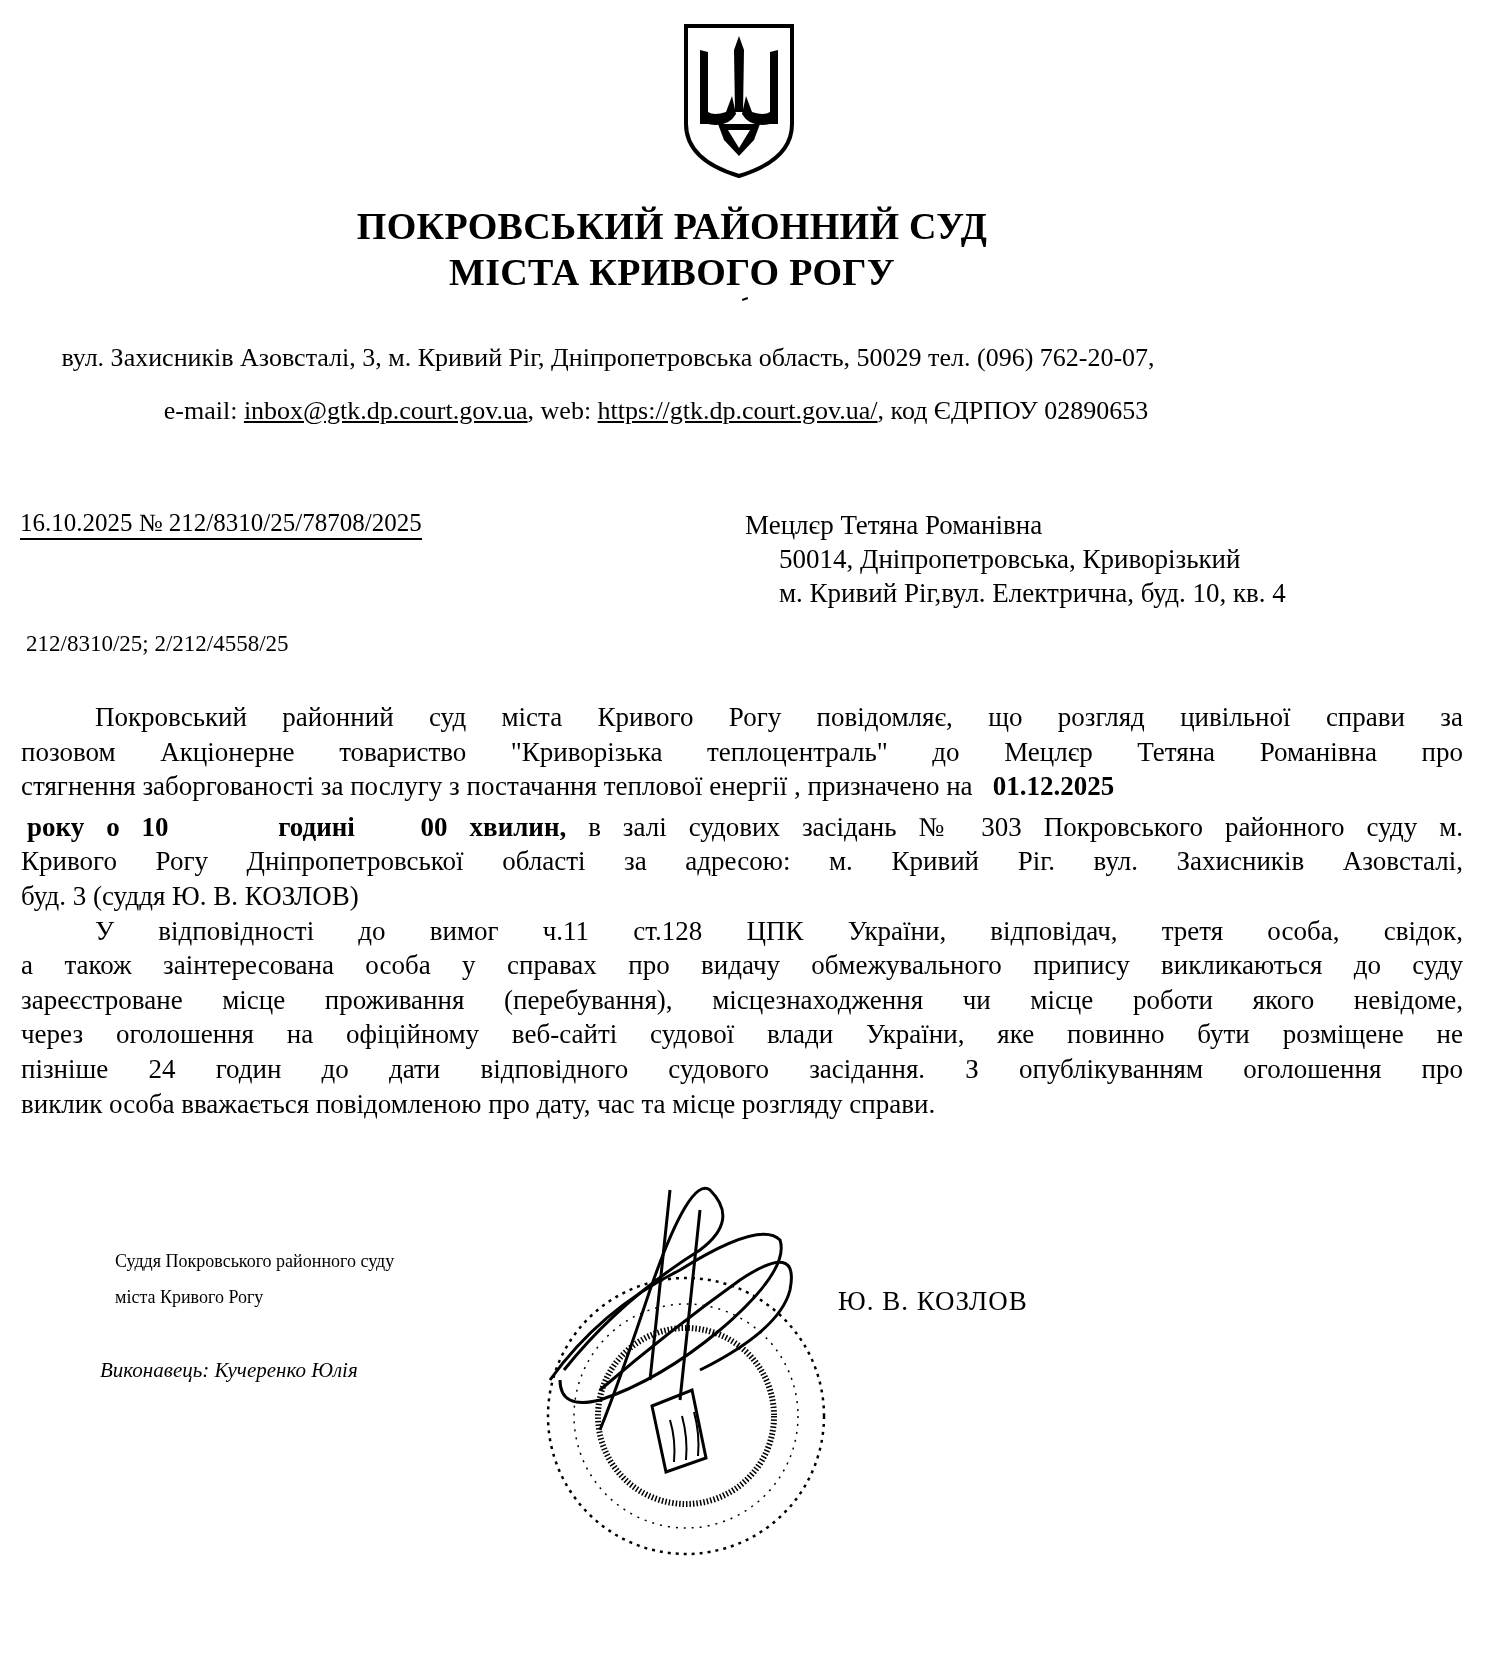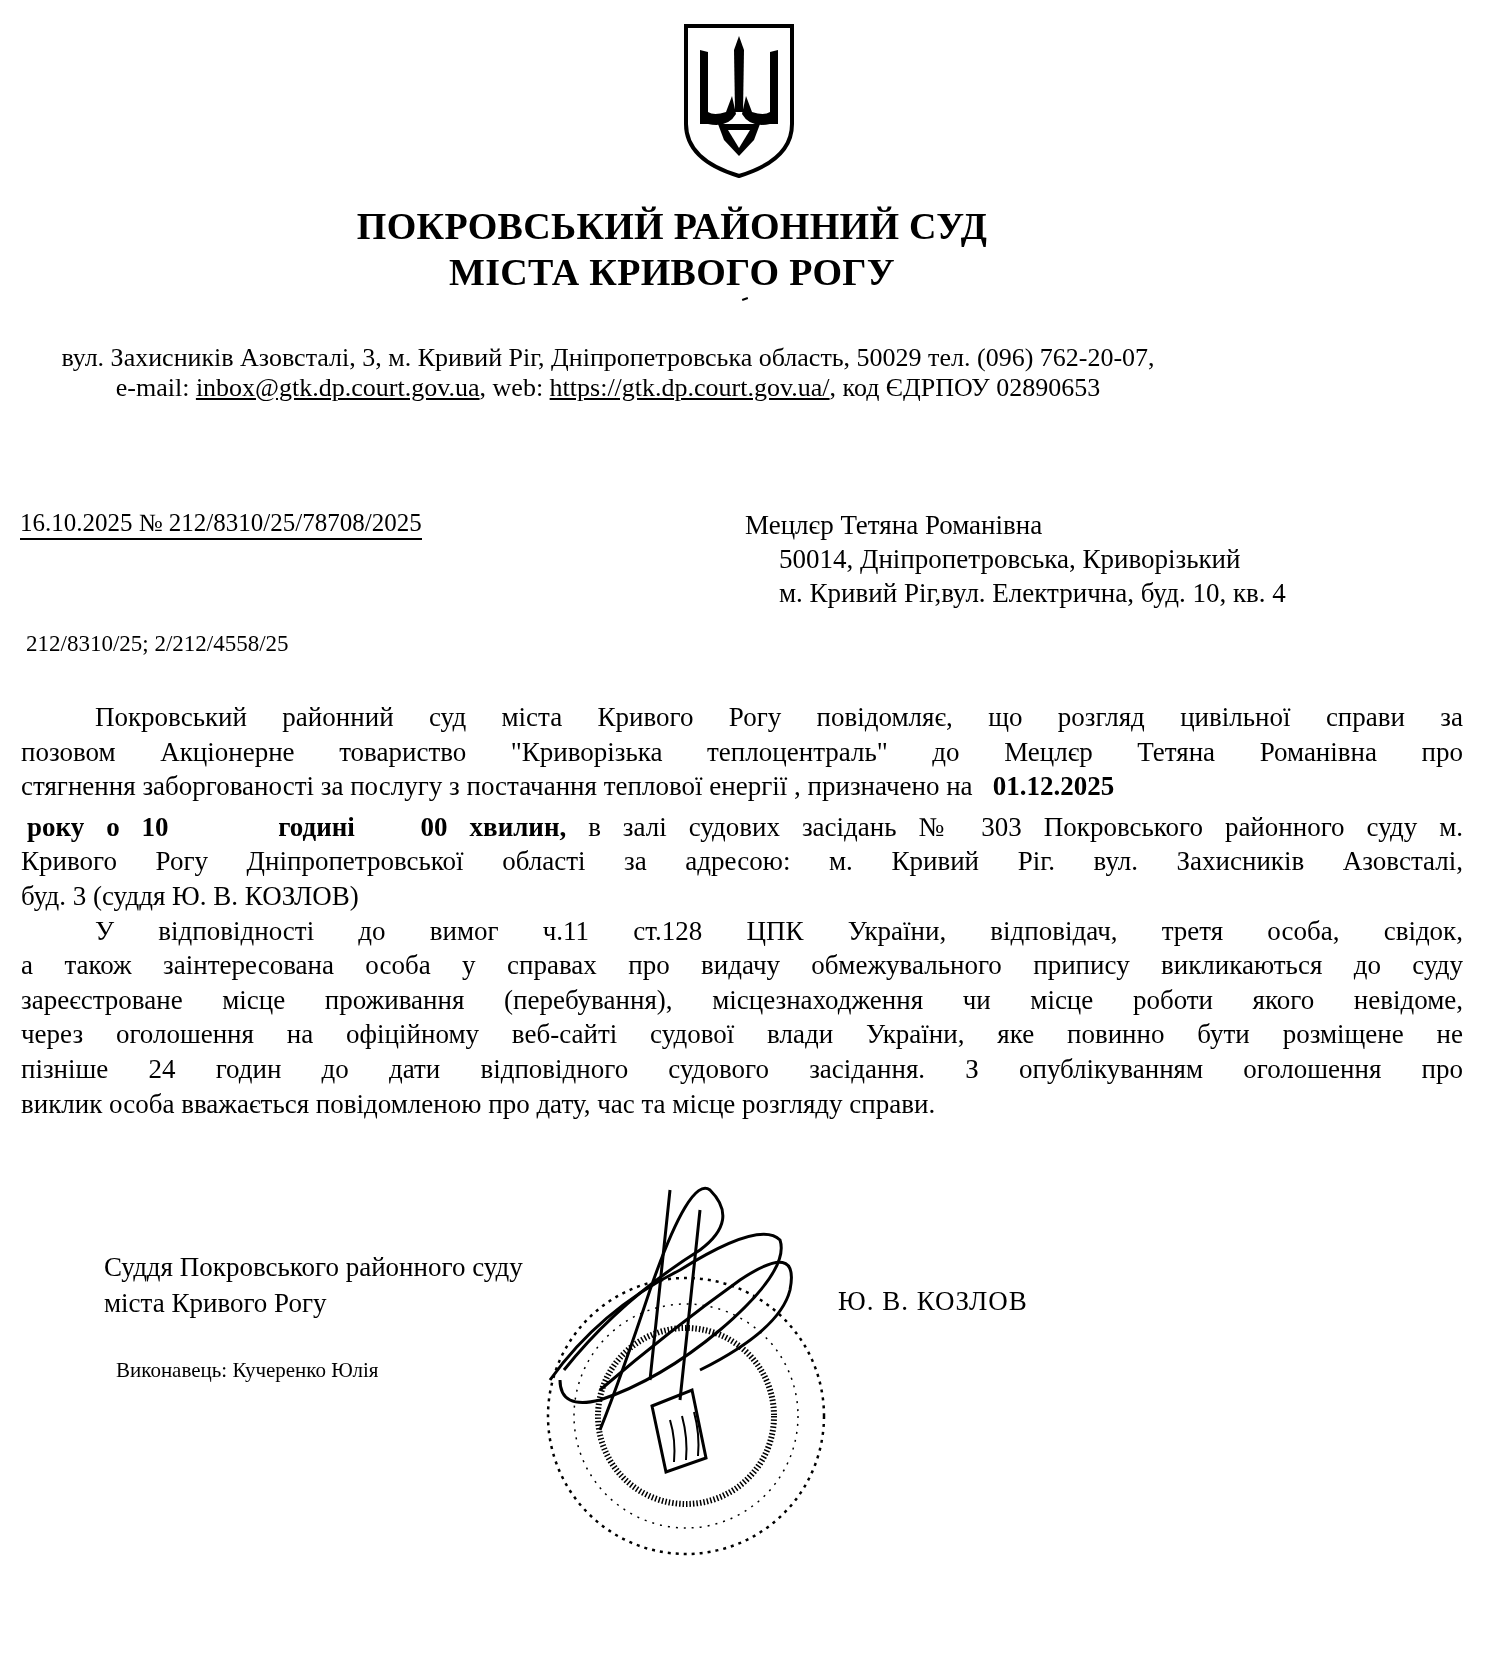--- a/index.html
+++ b/index.html
@@ -13,40 +13,40 @@
       left: 0; width: 1344px; text-align: center; font-weight: bold;
       font-size: 38px; line-height: 44px; letter-spacing: 0.3px;
     }
     .ct1 { top: 204px; }
     .ct2 { top: 250px; }
     .tick { left: 742px; top: 298px; width: 6px; height: 2px; background:#000; transform: rotate(-20deg); }
     .contact {
       left: 0; width: 1216px; text-align: center; font-size: 26px; line-height: 32px;
     }
     .c1 { top: 342px; }
-    .c2 { top: 372px; }
+    .c2 { top: 395px; padding-left: 48px; }
     .c2 u { text-decoration: underline; }
     .outno {
       left: 20px; top: 508px; font-size: 25px; line-height: 30px;
       border-bottom: 2px solid #000; padding-bottom: 0;
     }
     .addressee { left: 745px; top: 508px; font-size: 27px; line-height: 34px; }
     .addressee .l2, .addressee .l3 { padding-left: 34px; }
     .caseno { left: 26px; top: 630px; font-size: 23px; line-height: 28px; text-align: center; }
     .body-text {
       left: 21px; width: 1442px; top: 700px; font-size: 27px; line-height: 34.6px;
       text-align: justify;
     }
     .line { display: block; white-space: nowrap; text-align-last: justify; text-align: justify; }
     .line.last { text-align-last: left; }
     .indent { padding-left: 74px; }
     .b { font-weight: bold; }
-    .sign-title { left: 104px; top: 1243px; font-size: 27px; line-height: 36px; margin-top: 6px; }
+    .sign-title { left: 115px; top: 1243px; font-size: 18px; line-height: 36px; }
     .sign-name { left: 838px; top: 1283px; font-size: 27px; line-height: 36px; letter-spacing: 1px; }
-    .executor { left: 116px; top: 1357px; font-size: 21px; line-height: 26px; }
+    .executor { left: 100px; top: 1357px; font-size: 21px; line-height: 26px; font-style: italic; }
     .stamp { left: 540px; top: 1180px; width: 300px; height: 470px; }
   </style>
 </head>
 <body>
 
 <svg class="abs coat" viewBox="0 0 122 158">
   <path d="M8 6 H114 V104 Q114 140 61 156 Q8 140 8 104 Z" fill="none" stroke="#000" stroke-width="4"></path>
   <g fill="#000">
     <path d="M61 16 L66 30 L65 92 L57 92 L56 30 Z"></path>
     <path d="M22 30 L30 32 L30 92 Q36 96 48 92 L54 76 L58 94 Q50 108 30 104 L22 104 Z"></path>

